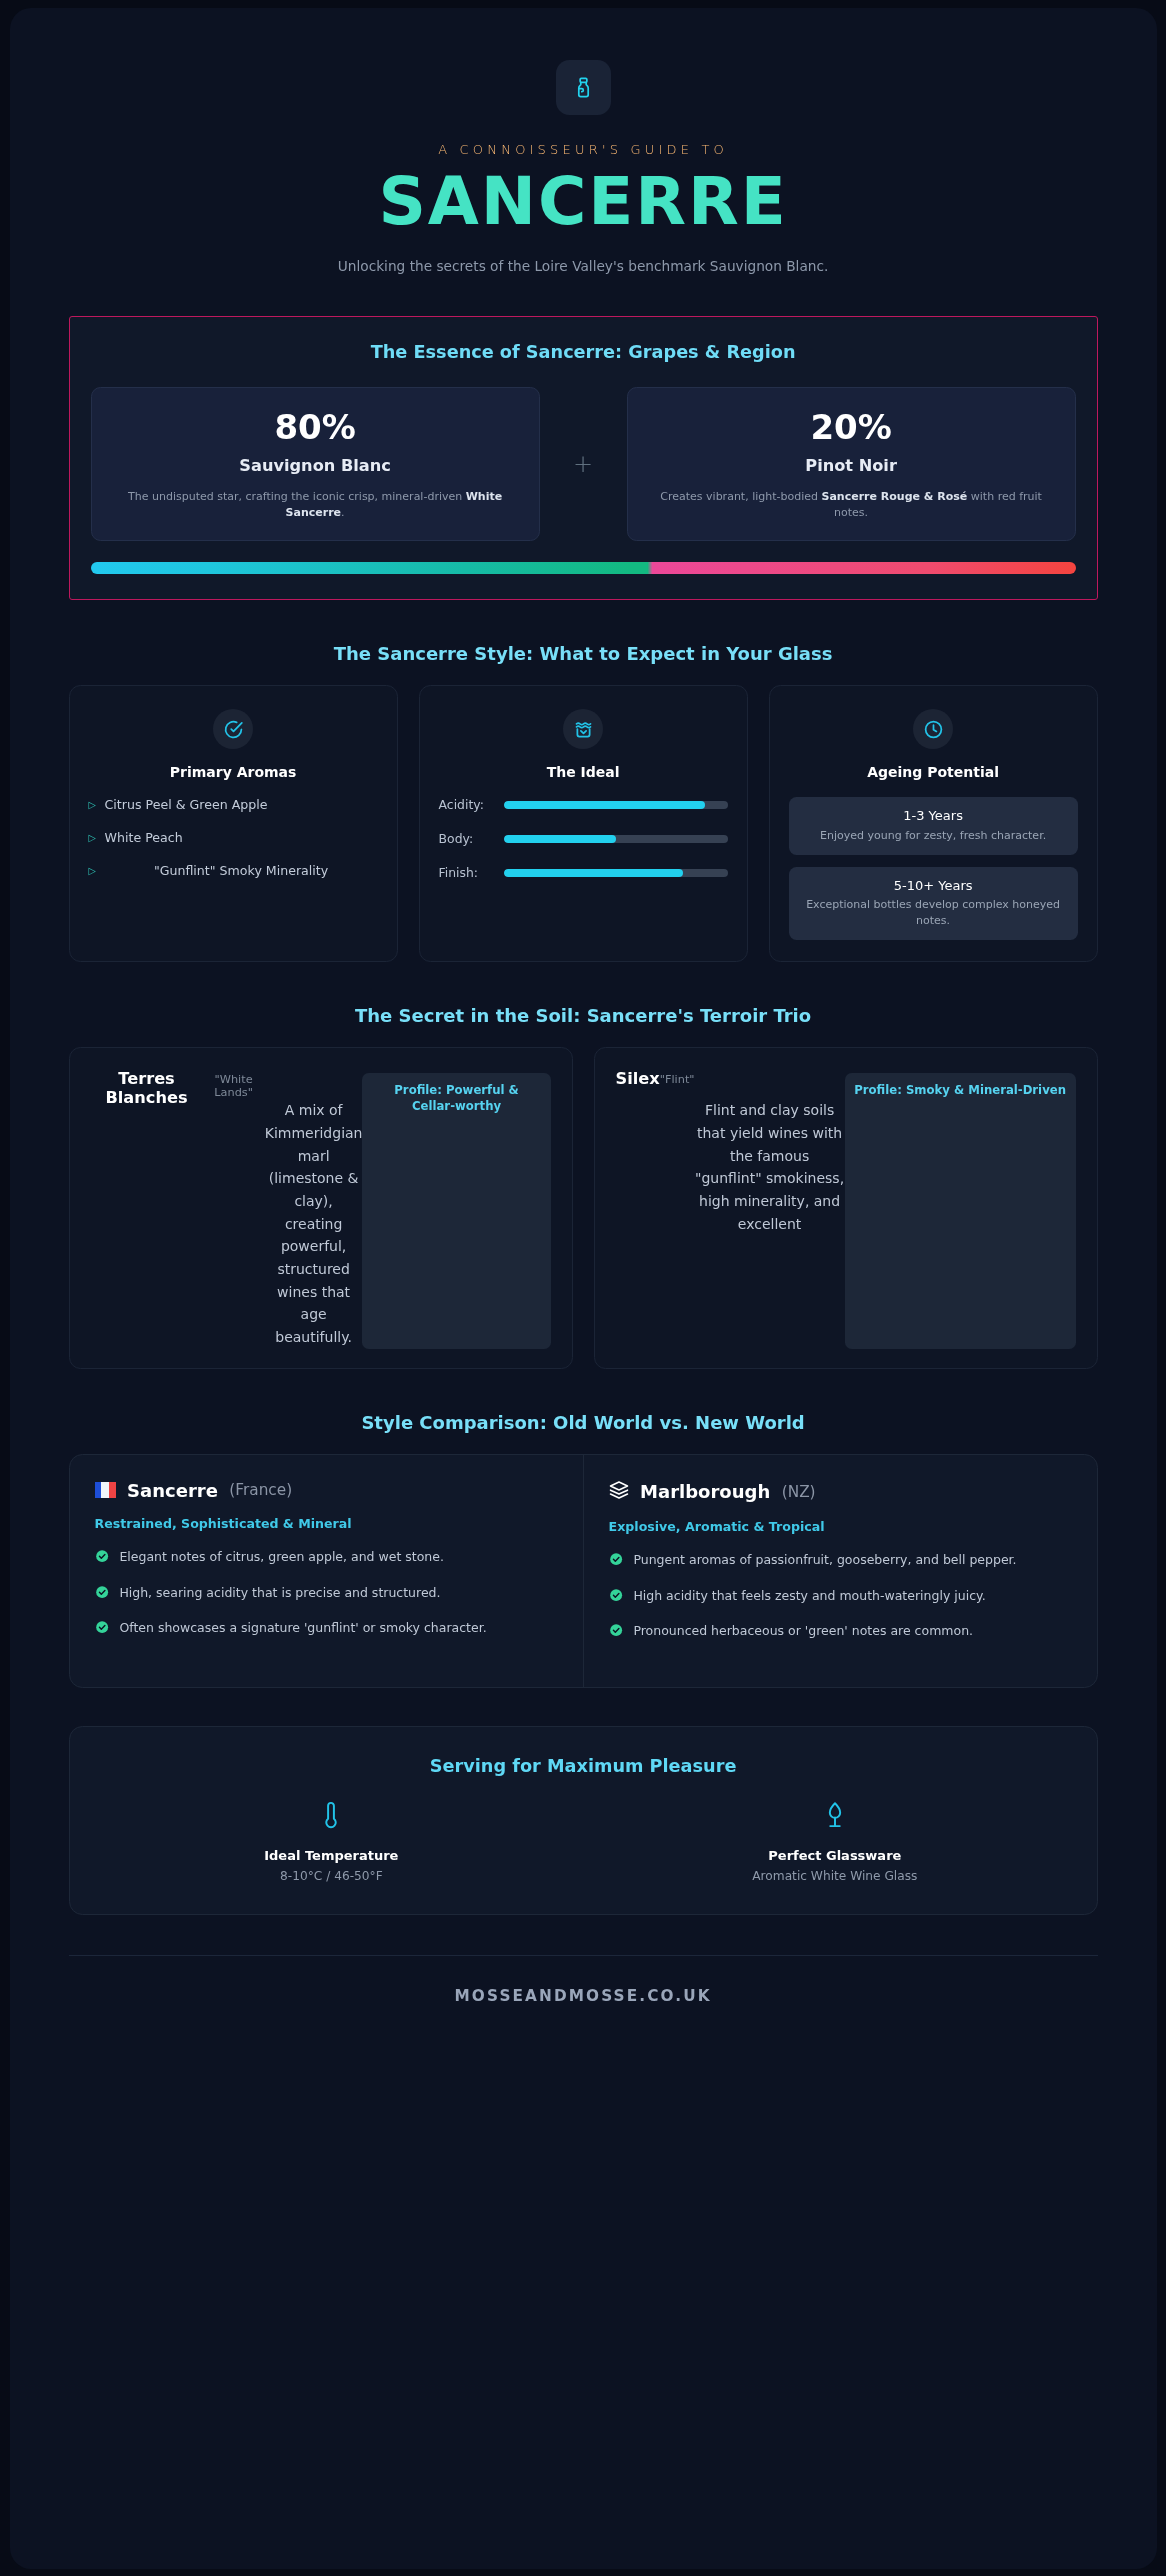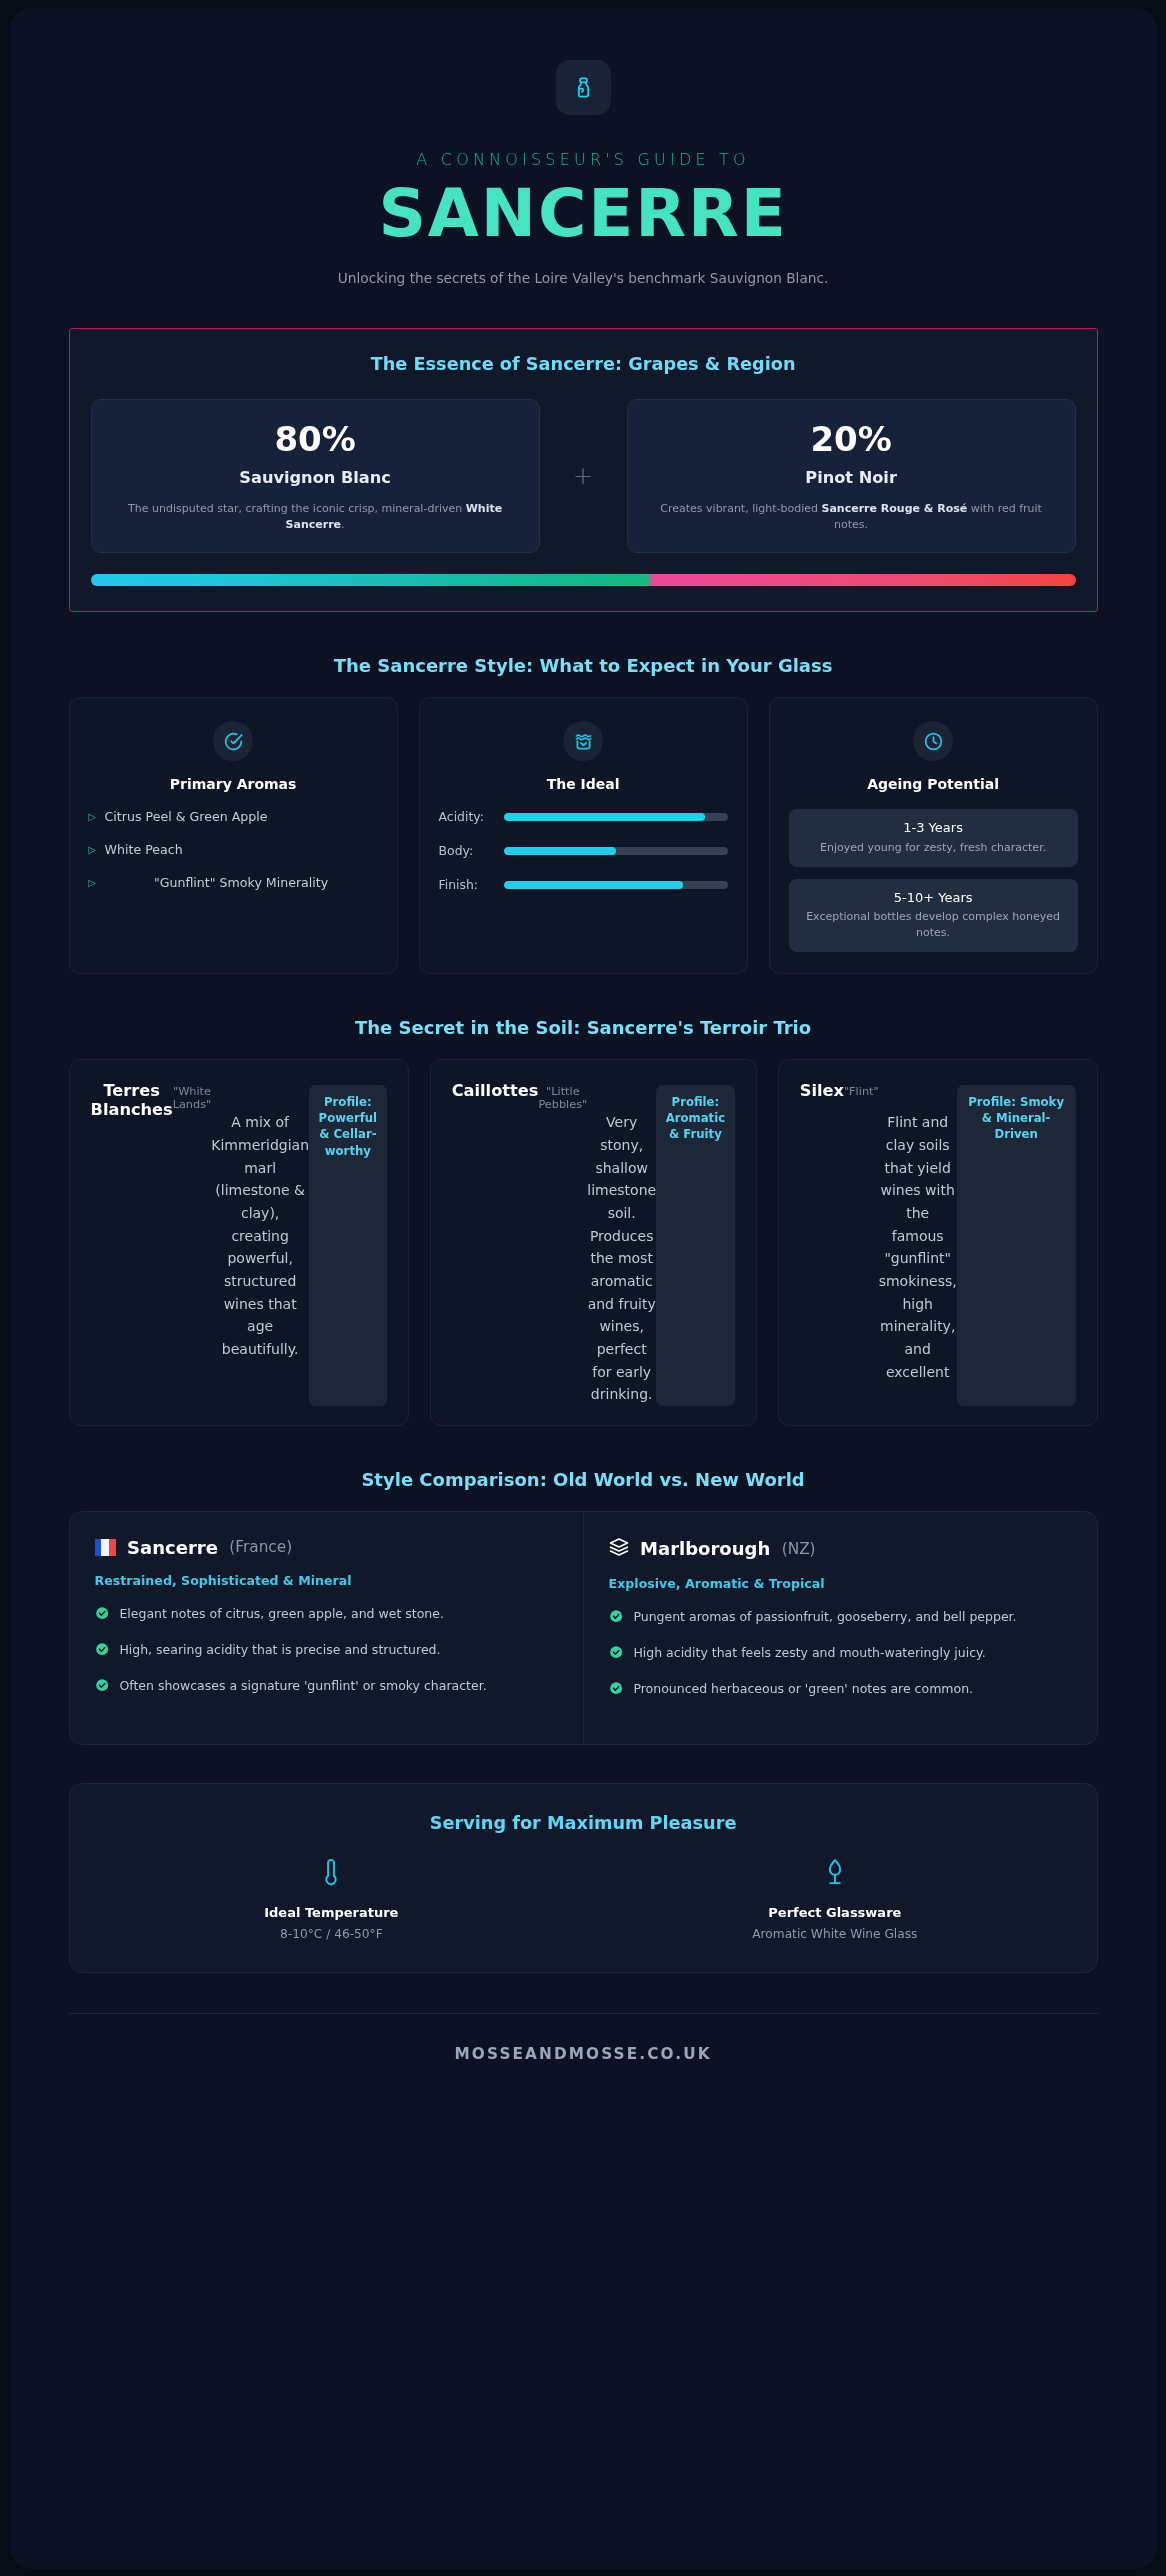--- a/index.html
+++ b/index.html
@@ -35,24 +35,24 @@
   .logo-box {
     width: 55px; height: 55px;
     margin: 0 auto;
     background: #1a2336;
     border-radius: 13.4px;
     display: flex; align-items: center; justify-content: center;
   }
   .logo-box svg { display: block; }
 
   .eyebrow {
-    margin-top: 35px;
-    font-size: 16px;
+    margin-top: 27px;
+    font-size: 13px;
     letter-spacing: 4.2px;
-    color: #14b8a6;
+    color: #fdba74;
     font-weight: 300;
   }
   .bigtitle {
     margin-top: 9.6px;
     font-size: 66px;
     font-weight: bold;
     color: #45e3c4;
     letter-spacing: 1.9px;
     line-height: 1.08;
   }
@@ -495,26 +495,20 @@
   <div class="section-title">The Secret in the Soil: Sancerre's Terroir Trio</div>
   <div class="terroir-row">
 
     <div class="terroir-card">
       <div class="terroir-name">Terres Blanches</div>
       <div class="terroir-alias">"White Lands"</div>
       <div class="terroir-desc">A mix of Kimmeridgian marl (limestone &amp; clay), creating powerful, structured wines that age beautifully.</div>
       <div class="terroir-profile">Profile: Powerful &amp; Cellar-worthy</div>
     </div>
 
-    <div class="terroir-card">
-      <div class="terroir-name">Caillottes</div>
-      <div class="terroir-alias">"Little Pebbles"</div>
-      <div class="terroir-desc">Very stony, shallow limestone soil. Produces the most aromatic and fruity wines, perfect for early drinking.</div>
-      <div class="terroir-profile">Profile: Aromatic &amp; Fruity</div>
-    </div>
 
     <div class="terroir-card">
       <div class="terroir-name">Silex</div>
       <div class="terroir-alias">"Flint"</div>
       <div class="terroir-desc">Flint and clay soils that yield wines with the famous "gunflint" smokiness, high minerality, and excellent</div>
       <div class="terroir-profile">Profile: Smoky &amp; Mineral-Driven</div>
     </div>
 
   </div>
 

